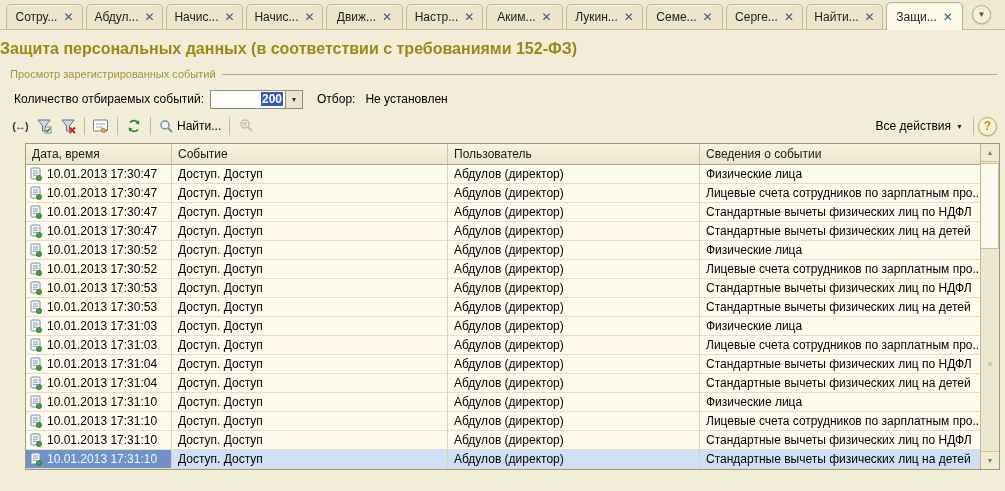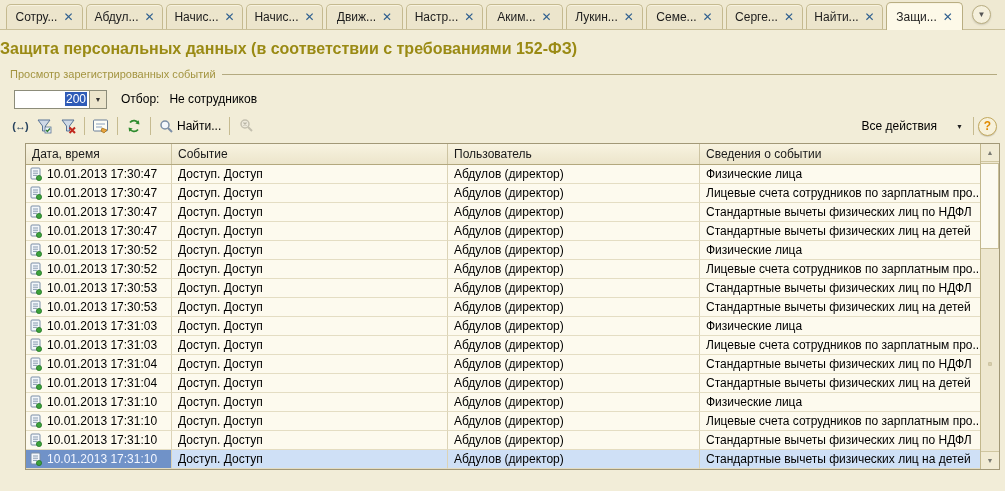--- a/index.html
+++ b/index.html
@@ -60,21 +60,21 @@
     position: absolute; left: 14px; top: 89px; height: 20px;
     display: flex; align-items: center;
   }
   .count-label { margin-right: 6px; }
   .combo {
     display: flex; align-items: stretch; height: 19px;
     border: 1px solid #8c8c7a; background: #fff; width: 93px;
   }
   .combo-text {
     flex: 1; display: flex; align-items: center; justify-content: flex-end;
-    padding-right: 2px; font-size: 12px;
+    padding-right: 2px; font-size: 12px; font-weight: bold;
   }
   .combo-sel { background: #2f5bb7; color: #fff; padding: 0 1px; }
   .combo-btn {
     width: 17px; background: #ece5cc; border-left: 1px solid #8c8c7a;
     display: flex; align-items: center; justify-content: center;
     font-size: 7px; color: #333;
   }
   .filter-label { margin-left: 14px; }
   .filter-value { margin-left: 10px; }
   
@@ -84,21 +84,21 @@
   }
   .tbtn {
     width: 24px; height: 22px; display: flex; align-items: center; justify-content: center;
     border-radius: 3px;
   }
   .tsep { width: 1px; height: 18px; background: #c6bb90; margin: 0 4px; }
   .find-btn { display: flex; align-items: center; gap: 3px; padding: 0 4px; height: 22px; }
   .tbtn.disabled, .find-cancel { opacity: .55; filter: grayscale(60%); }
   .tb-spacer { flex: 1; }
   .all-actions {
-    display: flex; align-items: center; gap: 19px; padding: 0 6px; height: 22px; font-size: 12px; text-align: right;
+    display: flex; align-items: center; gap: 5px; padding: 0 6px; height: 22px; font-size: 12px; text-align: right;
   }
   .caret { font-size: 7px; color: #222; }
   .help-btn {
     width: 19px; height: 19px; border-radius: 50%;
     background: #f7f1da; border: 1px solid #c3a95e;
     color: #e08a00; font-weight: bold; font-size: 12px;
     display: flex; align-items: center; justify-content: center;
     box-shadow: 0 1px 1px rgba(0,0,0,.15);
   }
   .interval-glyph { font-size: 11px; font-weight: bold; color: #27435f; letter-spacing: -1px; }
@@ -211,28 +211,29 @@
 </div>
 
 <div class="form-title">Защита персональных данных (в соответствии с требованиями 152-ФЗ)</div>
 
 <div class="group-row">
   <span class="group-label">Просмотр зарегистрированных событий</span>
   <span class="group-line"></span>
 </div>
 
 <div class="params">
+  <span class="count-label">Количество отбираемых событий:</span>
   <div class="combo">
     <span class="combo-text">
         <span class="combo-sel">200</span>
       </span>
     <span class="combo-btn">▼</span>
   </div>
   <span class="filter-label">Отбор:</span>
-  <span class="filter-value">Не сотрудников</span>
+  <span class="filter-value">Не установлен</span>
 </div>
 
 <div class="toolbar">
   <div class="tbtn">
     <span class="interval-glyph">(↔)</span>
   </div>
   <div class="tbtn">
     <svg width="17" height="17" viewBox="0 0 17 17">
       <polygon points="2,2 14,2 9.5,8 9.5,13 6.5,13 6.5,8" fill="#cfd9e6" stroke="#5a7496" stroke-width="1"></polygon>
       <rect x="9" y="9" width="6" height="6" fill="#eef3fa" stroke="#5a7496" stroke-width="0.8"></rect>

